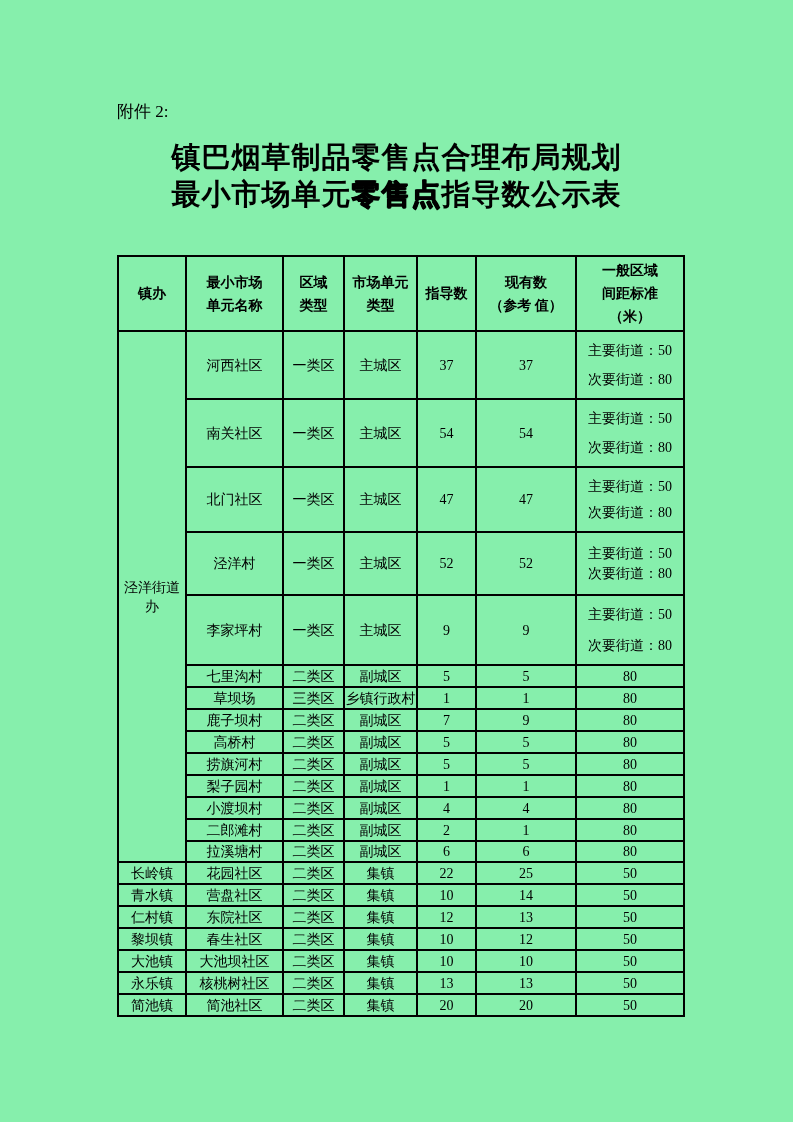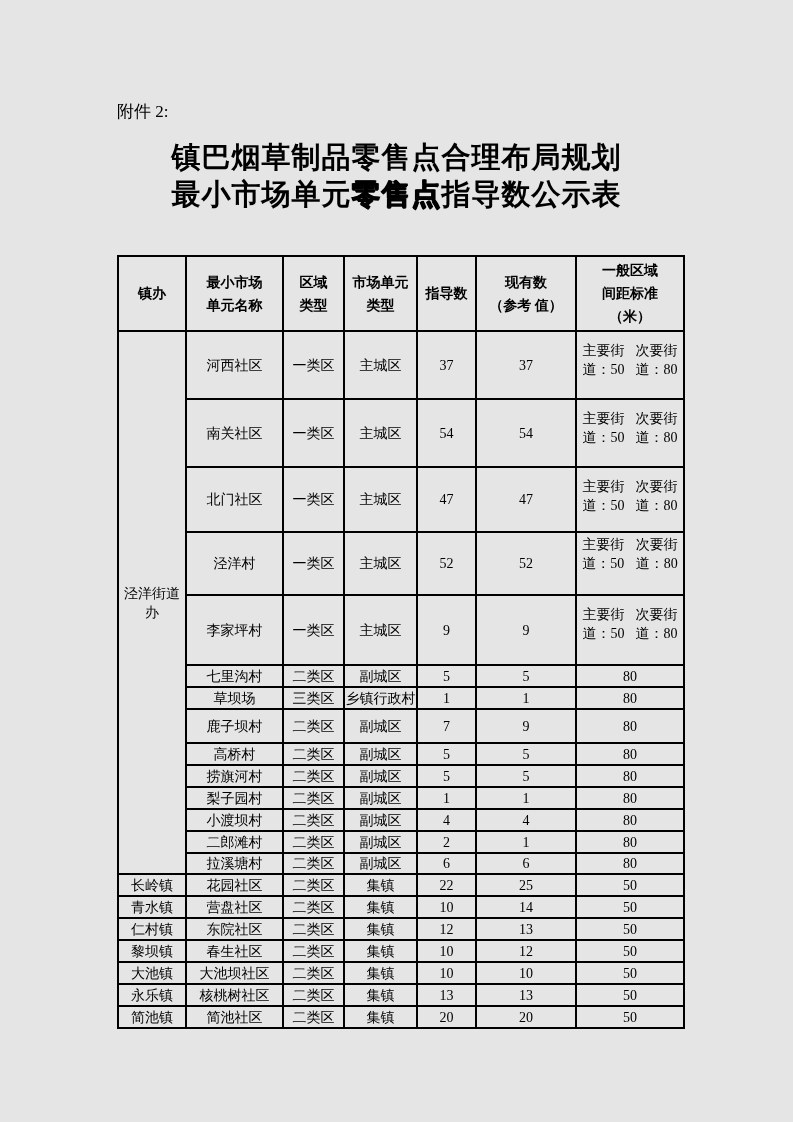--- a/index.html
+++ b/index.html
@@ -2,21 +2,21 @@
 <html><head>
 <meta charset="utf-8">
 <style>
   * { margin: 0; padding: 0; box-sizing: border-box; }
   html, body { background: #888; }
   .page {
     position: relative;
     width: 793px;
     height: 1122px;
     margin: 0 auto;
-    background: #e5e5e5;
+    background: #86efac;
     color: #000000;
     font-family: "Liberation Serif", "DejaVu Serif", serif;
     overflow: hidden;
   }
   .attachment-label {
     position: absolute;
     left: 117px;
     top: 100px;
     font-size: 17px;
   }
@@ -59,22 +59,22 @@
     padding: 0;
     overflow: hidden;
   }
   table.layout-table th {
     font-weight: bold;
     line-height: 23px;
   }
   table.layout-table td { line-height: 19px; }
   .spacing {
     display: flex;
-    flex-direction: row;
-    align-items: flex-start;
+    flex-direction: column;
+    align-items: center;
     width: 100%;
   }
   .spacing.spread { justify-content: space-between; padding: 7px 0; }
   .spacing.tight  { justify-content: center; gap: 1px; }
 </style>
 </head>
 <body>
 
 <div class="page">
 
@@ -205,21 +205,21 @@
           <td>80</td>
         </tr>
         <tr style="height: 22px;">
           <td>草坝场</td>
           <td>三类区</td>
           <td>乡镇行政村</td>
           <td>1</td>
           <td>1</td>
           <td>80</td>
         </tr>
-        <tr style="height: 34px;">
+        <tr style="height: 22px;">
           <td>鹿子坝村</td>
           <td>二类区</td>
           <td>副城区</td>
           <td>7</td>
           <td>9</td>
           <td>80</td>
         </tr>
         <tr style="height: 22px;">
           <td>高桥村</td>
           <td>二类区</td>

